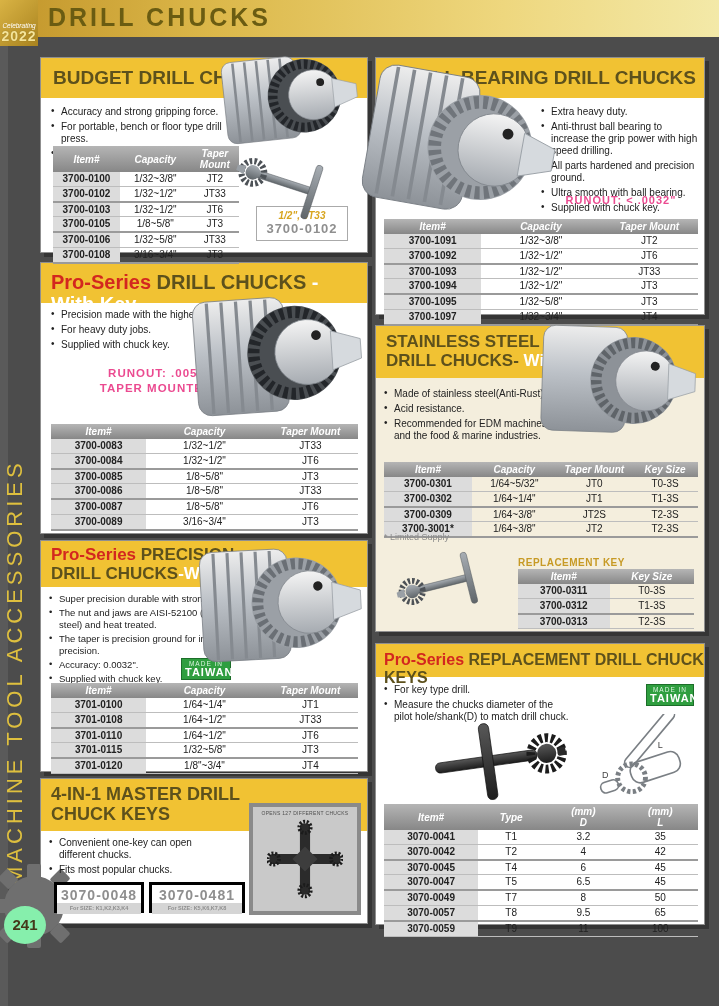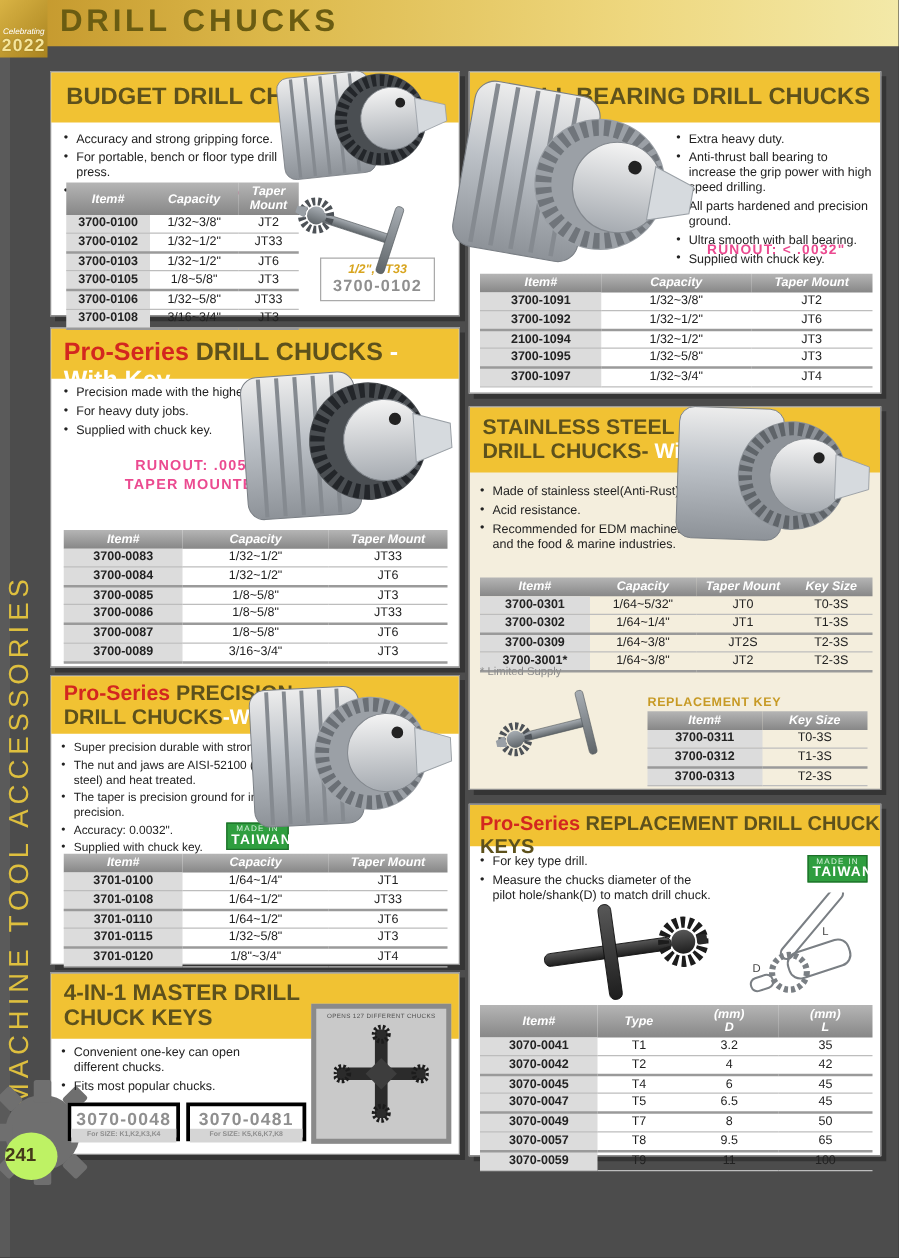--- a/index.html
+++ b/index.html
@@ -15,21 +15,21 @@
     background:linear-gradient(135deg,#d9b344,#a9831f);z-index:3;text-align:center;}
   #celebrating .c1{display:block;font-size:6.5px;font-style:italic;color:#fff;margin-top:22px;}
   #celebrating .c2{display:block;font-size:14px;font-weight:bold;color:#f6e59a;
     text-shadow:0 0 1px #7a651c;letter-spacing:1px;line-height:1;}
 
   
   #side-strip{position:absolute;left:0;top:37px;width:8px;height:969px;background:#5a5a5a;}
   #side-text{position:absolute;left:2px;top:333px;height:552px;writing-mode:vertical-rl;
     transform:rotate(180deg);color:#e6c63e;font-size:22px;letter-spacing:4px;opacity:.95;}
   #page-badge{position:absolute;left:4px;top:906px;width:42px;height:38px;border-radius:50%;
-    background:#bef264;color:#44391a;font-weight:bold;font-size:15px;text-align:left;
+    background:#86efac;color:#44391a;font-weight:bold;font-size:15px;text-align:center;
     line-height:38px;z-index:4;}
   .gear-bl{position:absolute;left:-14px;top:858px;z-index:2;}
 
   
   .panel{position:absolute;background:#fff;border:1px solid #8f8f8f;
     box-shadow:4px 4px 0 rgba(0,0,0,.30);}
   .band{position:absolute;left:0;right:0;top:0;background:#f1c233;z-index:1;}
   .sec-title{position:relative;z-index:2;font-weight:bold;color:#5d511c;letter-spacing:0px;line-height:1.12;}
   .red{color:#d3271f;} .white{color:#ffffff;} .dark{color:#5d511c;}
   ul.bullets{position:absolute;z-index:2;margin:0;padding:0;list-style:none;color:#222;}
@@ -401,21 +401,26 @@
             <td>3700-1091</td>
             <td>1/32~3/8"</td>
             <td>JT2</td>
           </tr>
           <tr>
             <td>3700-1092</td>
             <td>1/32~1/2"</td>
             <td>JT6</td>
           </tr>
           <tr>
-            <td>2100-1094</td>
+            <td>3700-1093</td>
+            <td>1/32~1/2"</td>
+            <td>JT33</td>
+          </tr>
+          <tr>
+            <td>3700-1094</td>
             <td>1/32~1/2"</td>
             <td>JT3</td>
           </tr>
           <tr>
             <td>3700-1095</td>
             <td>1/32~5/8"</td>
             <td>JT3</td>
           </tr>
           <tr>
             <td>3700-1097</td>

